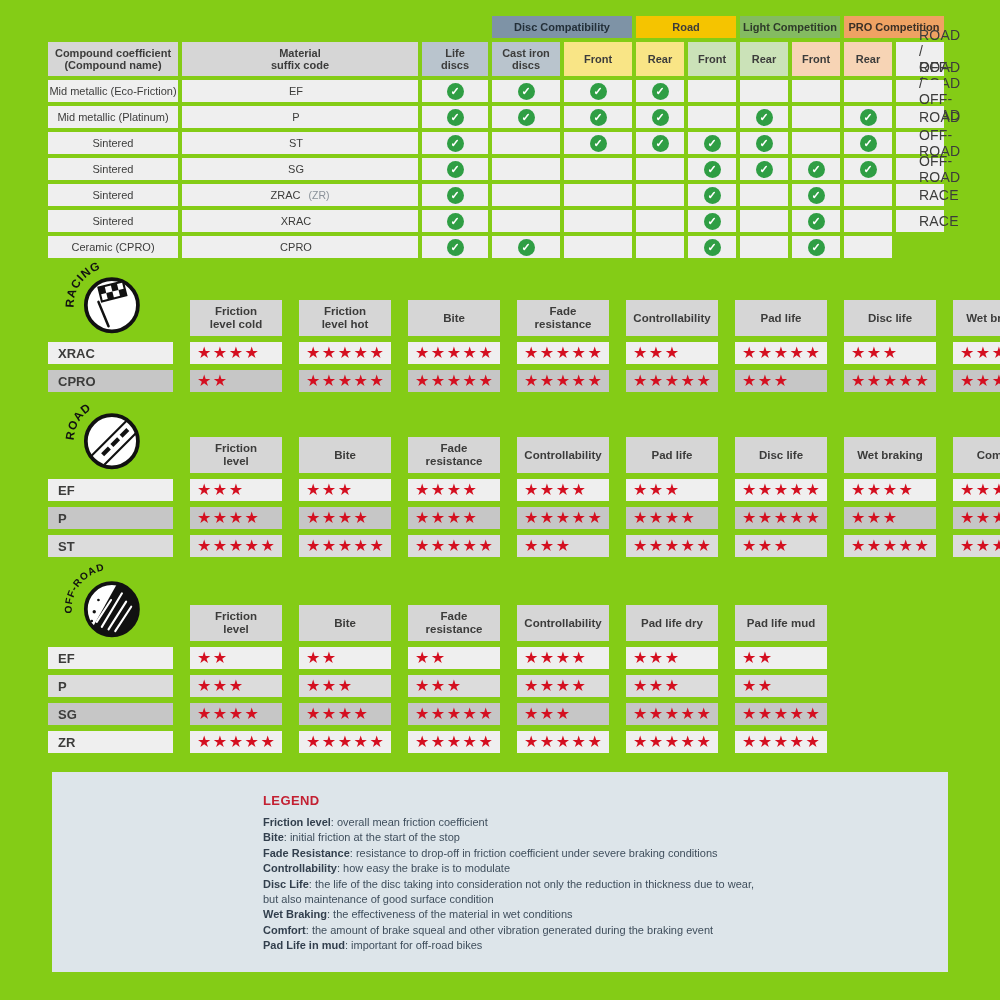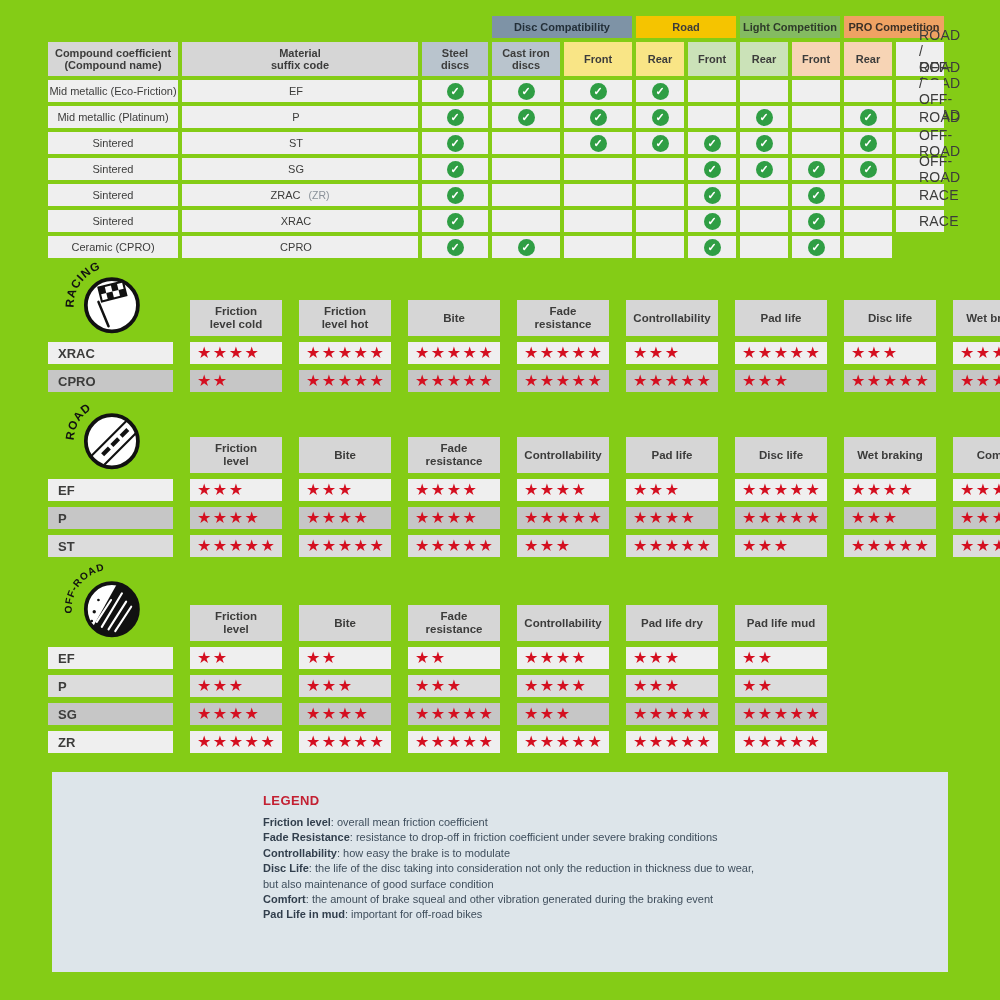--- a/index.html
+++ b/index.html
@@ -69,21 +69,21 @@
 
     <div class="hcell">
         <span>Compound coefficient</span>
         <span>(Compound name)</span>
       </div>
     <div class="hcell">
         <span>Material</span>
         <span>suffix code</span>
       </div>
     <div class="hcell disc">
-        <span>Steel</span>
+        <span>Life</span>
         <span>discs</span>
       </div>
     <div class="hcell disc">
         <span>Cast iron</span>
         <span>discs</span>
       </div>
     <div class="hcell roadc">
         <span>Front</span>
       </div>
     <div class="hcell roadc">
@@ -574,30 +574,32 @@
 
     </div>
   </div>
 
   <div id="legend">
     <div class="inner">
       <div class="ltitle">LEGEND</div>
 
         <div class="li"><span class="term">Friction level</span><span>: overall mean friction coefficient</span></div>
 
+        <div class="li"><span class="term">Bite</span><span>: initial friction at the start of the stop</span></div>
 
         <div class="li"><span class="term">Fade Resistance</span><span>: resistance to drop-off in friction coefficient under severe braking conditions</span></div>
 
         <div class="li"><span class="term">Controllability</span><span>: how easy the brake is to modulate</span></div>
 
 
         <div class="li"><span class="term">Disc Life</span><span>: the life of the disc taking into consideration not only the reduction in thickness due to wear,</span></div>
 
         <div class="li"><span class="term"></span><span>but also maintenance of good surface condition</span></div>
 
+        <div class="li"><span class="term">Wet Braking</span><span>: the effectiveness of the material in wet conditions</span></div>
 
         <div class="li"><span class="term">Comfort</span><span>: the amount of brake squeal and other vibration generated during the braking event</span></div>
 
         <div class="li"><span class="term">Pad Life in mud</span><span>: important for off-road bikes</span></div>
 
     </div>
   </div>
 
 </div>
 

